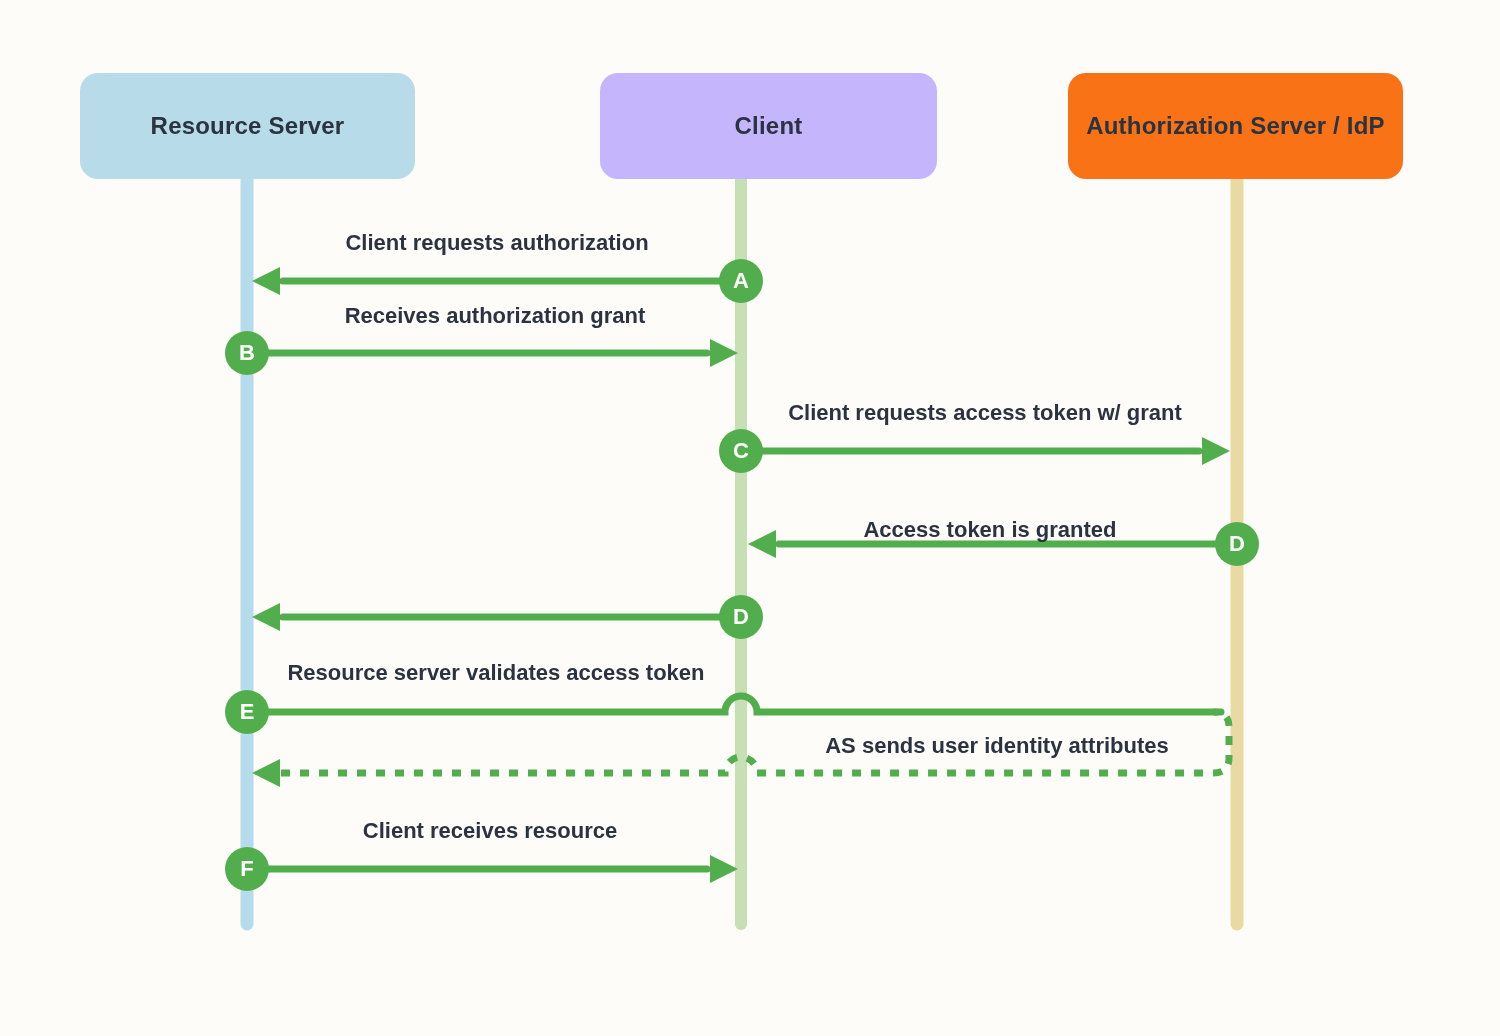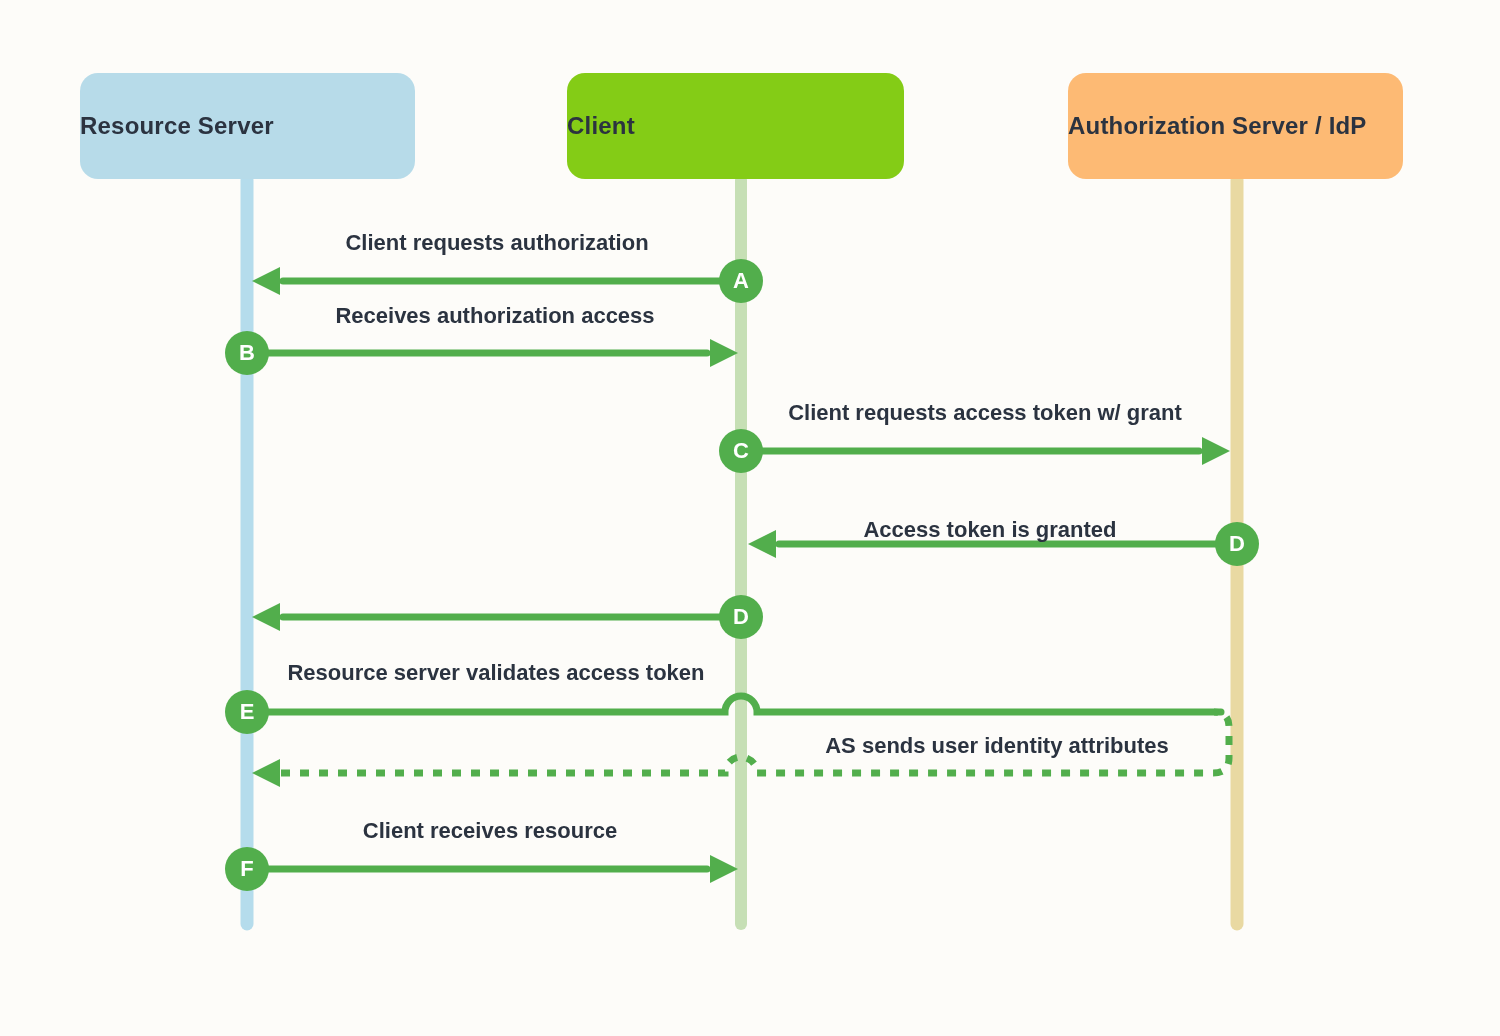--- a/index.html
+++ b/index.html
@@ -14,29 +14,29 @@
   .canvas { position: absolute; left: 0; top: 0; }
 
   
   .actor {
     position: absolute;
     top: 73px;
     height: 106px;
     border-radius: 18px;
     display: flex;
     align-items: center;
-    justify-content: flex-start;
+    justify-content: center;
     font-weight: bold;
     font-size: 24px;
     color: #2b3340;
     letter-spacing: 0.2px;
   }
   .actor.rs { left: 80px;   width: 335px; background: #b7dbe9; }
-  .actor.cl { left: 567px;  width: 337px; background: #84cc16; }
-  .actor.as { left: 1068px; width: 335px; background: #fdba74; }
+  .actor.cl { left: 600px;  width: 337px; background: #c4b5fd; }
+  .actor.as { left: 1068px; width: 335px; background: #f97316; }
 
   
   .msg {
     position: absolute;
     transform: translate(-50%, -50%);
     font-weight: bold;
     font-size: 22px;
     color: #2b3340;
     white-space: nowrap;
     text-align: left;
@@ -127,21 +127,21 @@
     <span>Resource Server</span>
   </div>
   <div class="actor cl">
     <span>Client</span>
   </div>
   <div class="actor as">
     <span>Authorization Server / IdP</span>
   </div>
 
   <div class="msg lb-a">Client requests authorization</div>
-  <div class="msg lb-b">Receives authorization access</div>
+  <div class="msg lb-b">Receives authorization grant</div>
   <div class="msg lb-c">Client requests access token w/ grant</div>
   <div class="msg lb-d1">Access token is granted</div>
   <div class="msg lb-e">Resource server validates access token</div>
   <div class="msg lb-g">AS sends user identity attributes</div>
   <div class="msg lb-f">Client receives resource</div>
 
   <div class="marker mk-a">A</div>
   <div class="marker mk-b">B</div>
   <div class="marker mk-c">C</div>
   <div class="marker mk-d1">D</div>

